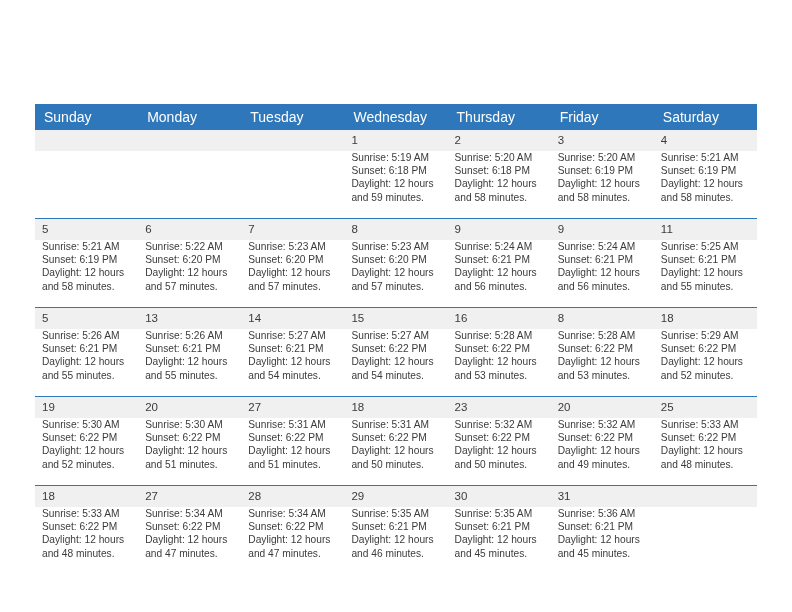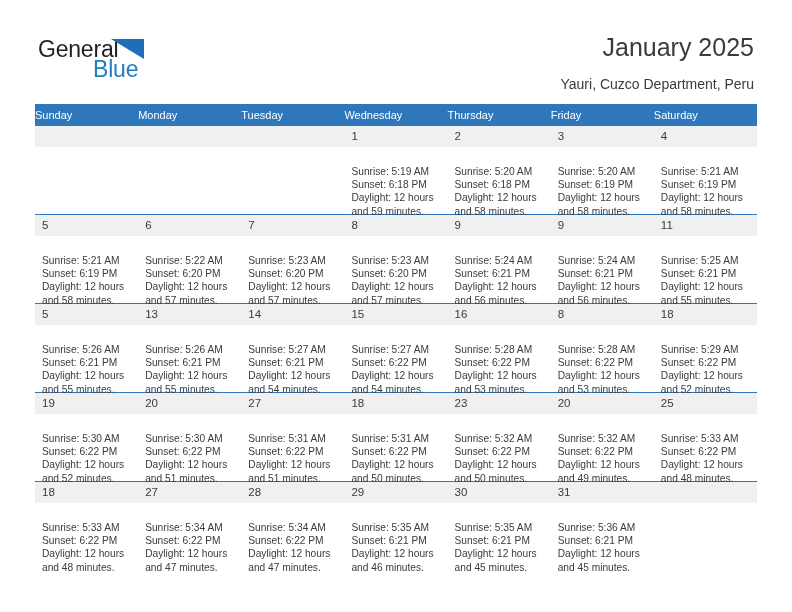--- a/index.html
+++ b/index.html
@@ -79,24 +79,24 @@
     width: 722px;
   }
   table.cal {
     border-collapse: collapse;
     width: 722px;
     table-layout: fixed;
   }
   table.cal th {
     background: #2e77bb;
     color: #ffffff;
-    font-size: 11px;
+    font-size: 14px;
     font-weight: normal;
     text-align: left;
-    padding: 5px 0 5px 0;
+    padding: 5px 0 5px 9px;
     height: 22px;
     border: none;
     font-family: "Liberation Sans", sans-serif;
   }
   table.cal td {
     vertical-align: top;
     padding: 0;
     border: none;
     border-top: 1px solid #2e77bb;
     height: 88px;
@@ -113,42 +113,33 @@
     background: #f0f0f0;
     font-size: 11.5px;
     color: #3b3b3b;
     padding: 4px 0 4px 7px;
     height: 21px;
     line-height: 13px;
     font-family: "Liberation Sans", sans-serif;
   }
   .cell-empty .daynum { color: transparent; }
   .info {
-    padding: 18px 4px 0 7px;
+    padding: 0 4px 0 7px;
     font-size: 10.2px;
     line-height: 13.2px;
     color: #3b3b3b;
     font-family: "Liberation Sans", sans-serif;
   }
   .info div { white-space: nowrap; }
 </style>
 </head>
 <body>
 
 <div class="page">
 
-  <div class="header">
-    <div class="logo">
-      <span class="logo-general">General</span>
-      <span class="logo-tri"></span>
-      <span class="logo-blue">Blue</span>
-    </div>
-    <div class="title">January 2025</div>
-    <div class="subtitle">Yauri, Cuzco Department, Peru</div>
-  </div>
 
   <div class="calendar">
     <table class="cal">
       <thead>
         <tr id="hdr-row">
             <th>Sunday</th>
             <th>Monday</th>
             <th>Tuesday</th>
             <th>Wednesday</th>
             <th>Thursday</th>

